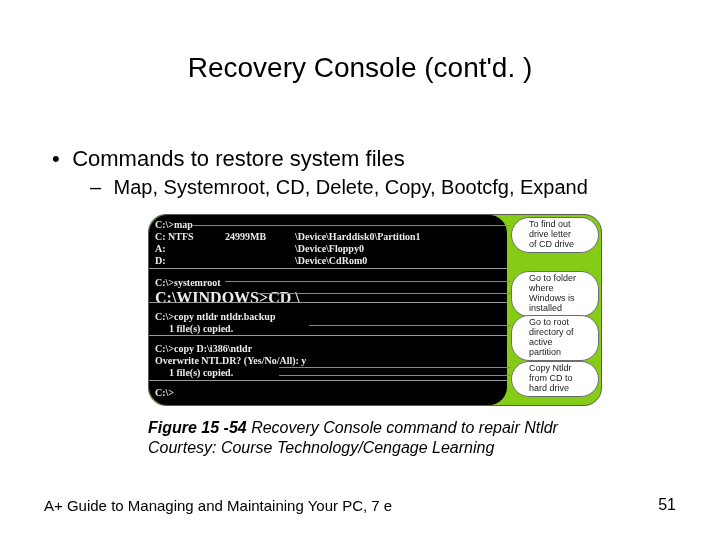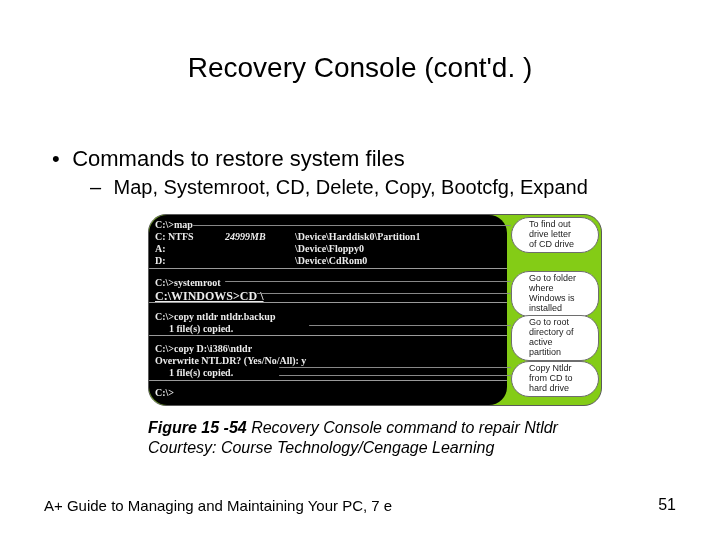--- a/index.html
+++ b/index.html
@@ -11,28 +11,28 @@
   .bul1 { position: absolute; top: 146px; left: 52px; font-size: 22px; }
   .bul1 .dot { display: inline-block; width: 14px; }
   .bul2 { position: absolute; top: 176px; left: 90px; font-size: 20px; }
   .bul2 .dash { display: inline-block; width: 18px; }
 
   .figwrap { position: absolute; top: 214px; left: 148px; width: 454px; height: 192px; border: 1px solid #5a5a5a; background: #84cc16; }
   .term { position: absolute; top: 0; left: 0; width: 358px; height: 190px; background: #000; color: #ececec; font-family: "Times New Roman", Times, serif; }
   .tline { position: absolute; left: 6px; white-space: nowrap; }
   .l1  { top: 4px;   font-size: 10px; font-weight: bold; }
   .l2a { top: 16px;  font-size: 10px; font-weight: bold; }
-  .l2b { top: 16px;  left: 76px; font-size: 10px; font-weight: bold; font-style: italic; }
+  .l2b { top: 16px;  left: 76px; font-size: 10px; font-weight: bold; }
   .l2c { top: 16px;  left: 146px; font-size: 10px; font-weight: bold; }
   .l3  { top: 28px;  font-size: 10px; font-weight: bold; }
   .l3b { top: 28px;  left: 146px; font-size: 10px; font-weight: bold; text-align: center; }
   .l4  { top: 40px;  font-size: 10px; font-weight: bold; }
   .l4b { top: 40px;  left: 146px; font-size: 10px; font-weight: bold; }
   .l5  { top: 62px;  font-size: 10px; font-weight: bold; }
-  .l6  { top: 74px;  font-size: 12px; font-weight: bold; text-decoration: underline; }
+  .l6  { top: 74px;  font-size: 16px; font-weight: bold; }
   .l7  { top: 96px;  font-size: 10px; font-weight: bold; }
   .l8  { top: 108px; left: 20px; font-size: 10px; font-weight: bold; }
   .l9  { top: 128px; font-size: 10px; font-weight: bold; }
   .l10 { top: 140px; font-size: 10px; font-weight: bold; }
   .l11 { top: 152px; left: 20px; font-size: 10px; font-weight: bold; }
   .l12 { top: 172px; font-size: 10px; font-weight: bold; }
 
   .hr { position: absolute; left: 0; height: 0; border-top: 1px solid #9a9a9a; }
   .hr1 { top: 53px;  width: 358px; }
   .hr2 { top: 87px;  width: 358px; }

